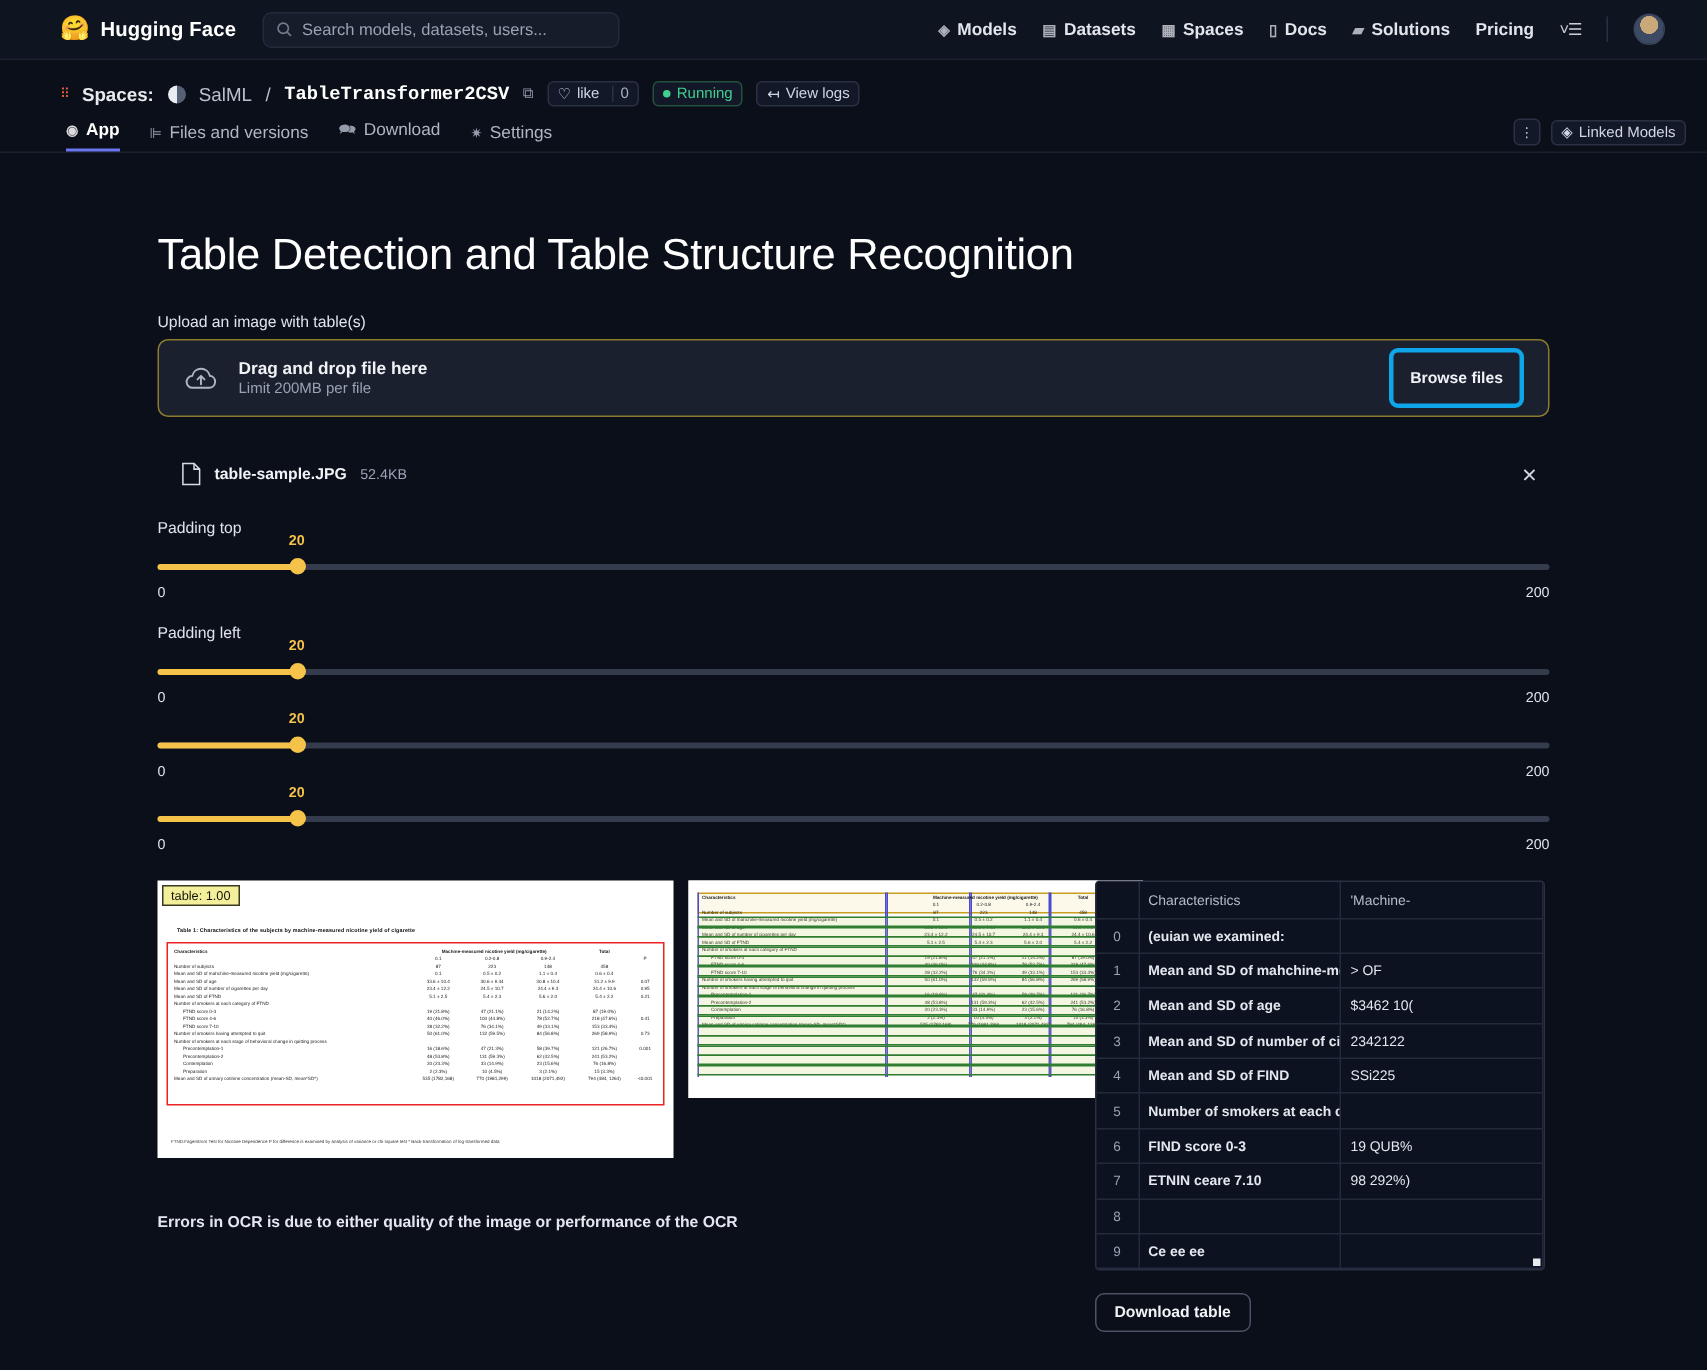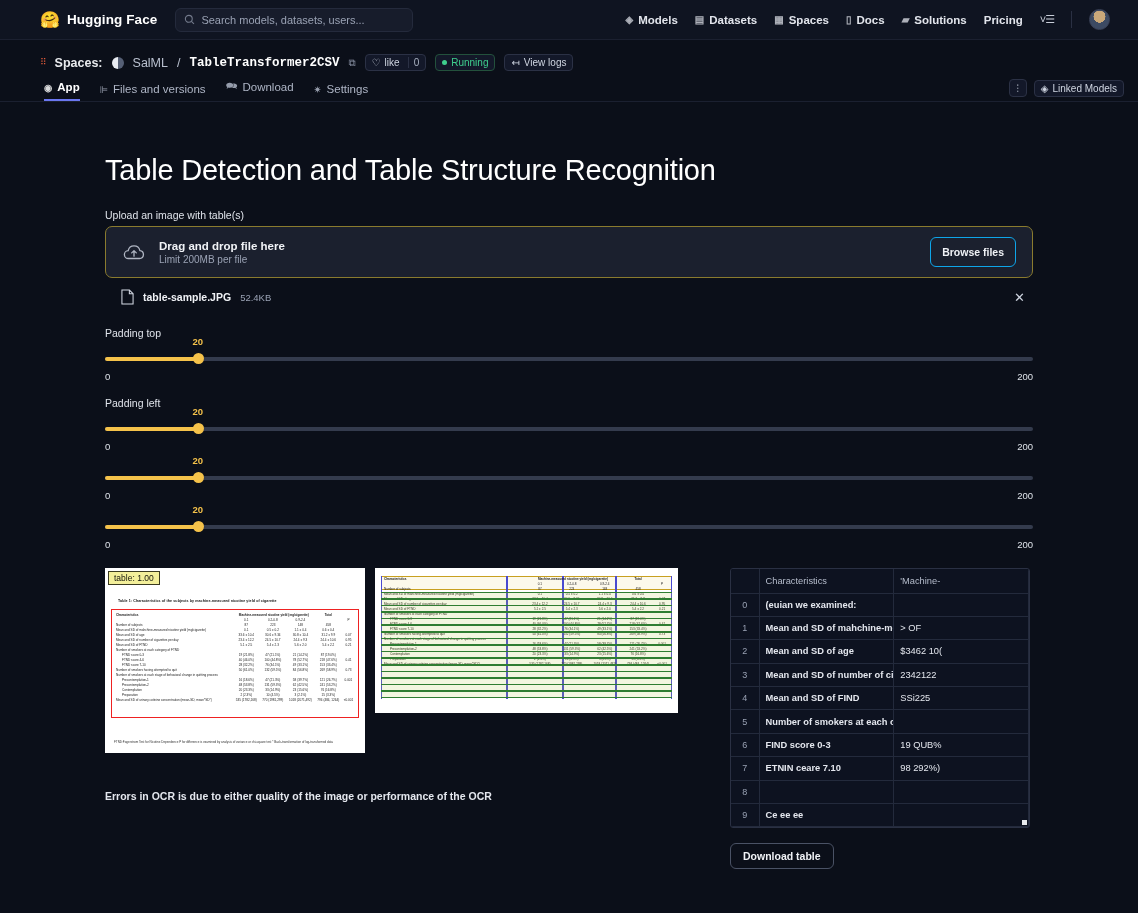--- a/index.html
+++ b/index.html
@@ -72,45 +72,45 @@
   .field-label { font-size: 10.5px; color: #dfe3ea; margin-bottom: 5px; }
 
   .dropzone {
     height: 52px; background: #1b202e; border: 1px solid #8a7b2e; border-radius: 7px;
     display: flex; align-items: center; padding: 0 16px; gap: 13px;
   }
   .cloud-ic { width: 24px; height: 24px; flex: 0 0 24px; opacity: .85; }
   .dz-title { font-size: 11.5px; color: #f0f2f6; font-weight: bold; }
   .dz-sub { font-size: 10px; color: #9aa2b4; margin-top: 2px; }
   .browse-btn {
-    margin-left: auto; height: 30px; padding: 0 11px;
-    border: 1px solid #0ea5e9; border-radius: 6px; background: transparent;
+    margin-left: auto; height: 40px; padding: 0 11px;
+    border: 3px solid #0ea5e9; border-radius: 6px; background: transparent;
     color: #f0f2f6; font-size: 10.5px; font-weight: bold; cursor: pointer;
     font-family: "Liberation Sans", sans-serif;
   }
-  .file-row { display: flex; align-items: center; gap: 9px; height: 30px; margin-top: 4px; padding: 0 8px 0 16px; }
+  .file-row { display: flex; align-items: center; gap: 9px; height: 30px; margin-top: 23px; padding: 0 8px 0 16px; }
   .file-ic { width: 13px; height: 16px; flex: 0 0 13px; }
   .file-name { font-size: 10.5px; color: #f0f2f6; font-weight: bold; }
   .file-size { font-size: 9.5px; color: #9aa2b4; }
   .file-x { margin-left: auto; font-size: 13px; color: #cfd5e1; cursor: pointer; line-height: 1; }
 
   
   .slider-block { margin-top: 15px; }
   .sl-label { font-size: 10.5px; color: #dfe3ea; margin-bottom: 9px; }
   .sl-track-wrap { position: relative; height: 22px; }
   .sl-track { position: absolute; top: 9px; left: 0; right: 0; height: 4px; background: #343b4d; border-radius: 2px; }
   .sl-fill { position: absolute; top: 9px; left: 0; height: 4px; background: #f5c24a; border-radius: 2px; }
   .sl-thumb { position: absolute; top: 5px; width: 11px; height: 11px; border-radius: 50%; background: #f5c24a; cursor: pointer; }
   .sl-val { position: absolute; top: -12px; font-size: 9.5px; color: #f5c24a; font-weight: bold; transform: translateX(-50%); }
   .sl-ends { display: flex; justify-content: space-between; font-size: 9.5px; color: #dfe3ea; margin-top: 1px; }
 
   
   .results { display: flex; gap: 0; margin-top: 18px; position: relative; height: 200px; }
   .img-card { position: relative; }
-  .img1 { width: 260px; height: 185px; background: #fff; }
+  .img1 { width: 344px; height: 185px; background: #fff; }
   .img2 { width: 303px; height: 145px; background: #fff; margin-left: 10px; }
   .tbl-card { position: absolute; left: 625px; top: 0; width: 300px; }
 
   
   .doc { position: absolute; inset: 0; padding: 6px 7px; }
   .badge-table {
     position: absolute; left: 3px; top: 3px; z-index: 3;
     background: #f3ef9a; border: 1px solid #3a3a20; color: #14140a;
     font-size: 8.5px; padding: 1px 5px; font-family: "Liberation Sans", sans-serif;
   }

